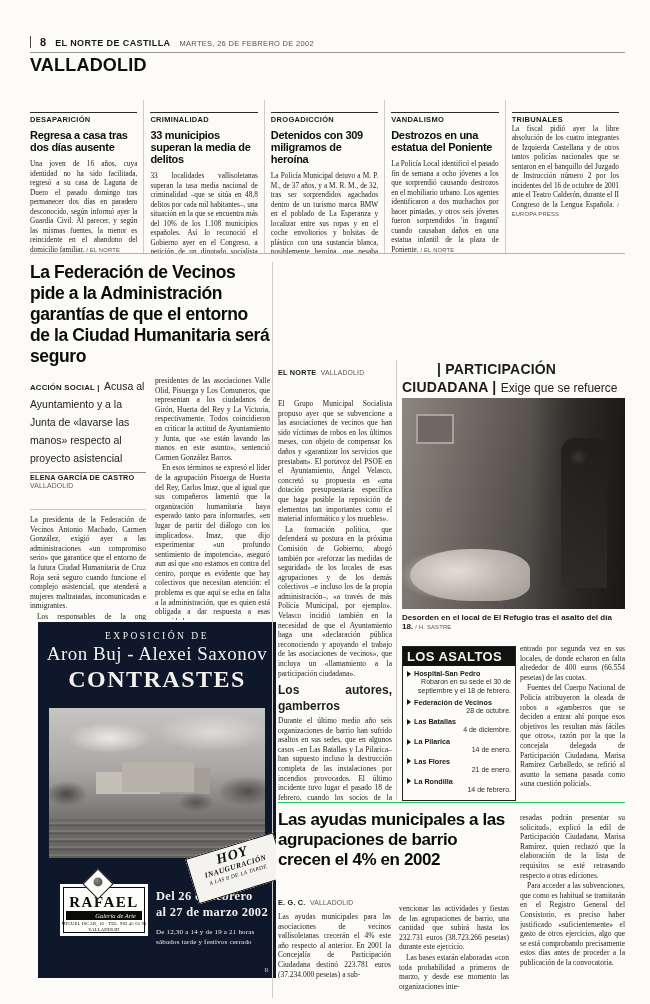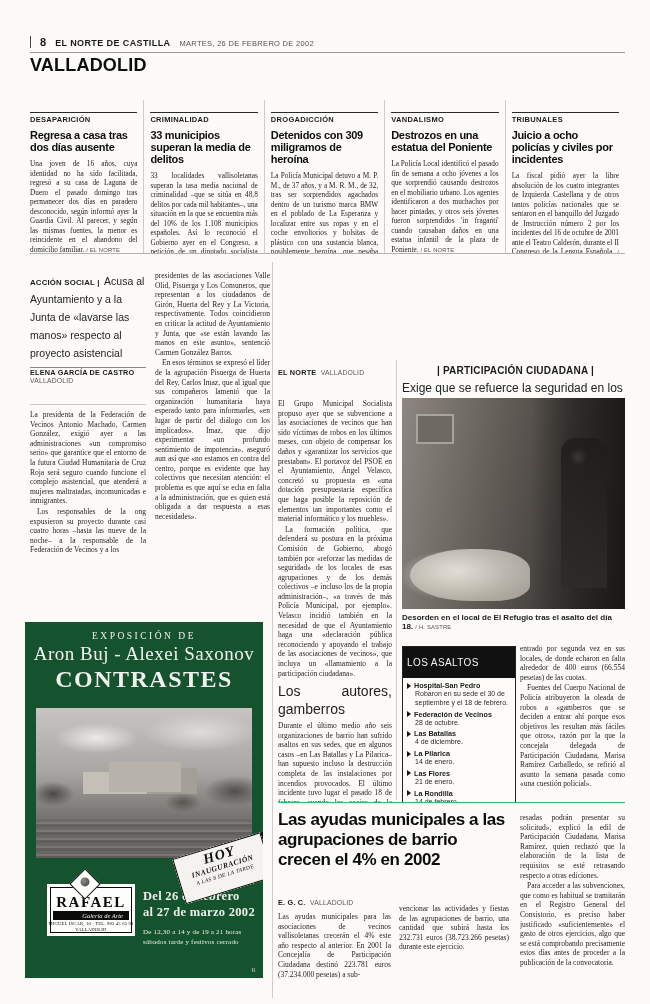--- a/index.html
+++ b/index.html
@@ -33,21 +33,21 @@
   .l-headline{font-weight:700;font-size:17.5px;line-height:1.2;letter-spacing:-.4px;color:#0c0c0c;}
   .l-cols{display:flex;margin-top:9px;}
   .l-col1{width:116px;flex:none;}
   .l-col2{flex:1;padding-left:9px;height:248px;overflow:hidden;}
   .kicker-label{font-weight:700;font-size:7.8px;letter-spacing:.2px;}
   .kicker-text{font-size:10.5px;line-height:1.22;color:#23231f;}
   .l-kicker{border-bottom:1px solid #8b8985;padding-bottom:6px;}
   .l-byline{border-bottom:1px solid #c9c7c3;padding-bottom:20px;margin-bottom:5px;}
   .l-body{height:150px;overflow:hidden;}
   
-  #ad{position:absolute;left:25px;top:622px;width:238px;height:356px;background:#14532d;color:#f2f1ee;
+  #ad{position:absolute;left:38px;top:622px;width:238px;height:356px;background:#0f172a;color:#f2f1ee;
       overflow:hidden;font-family:"Liberation Serif",serif;}
   .ad-expo{text-align:center;font-size:9.5px;letter-spacing:2.5px;margin-top:9px;}
   .ad-artists{text-align:center;font-size:19px;letter-spacing:.5px;margin-top:2px;}
   .ad-title{text-align:center;font-size:24px;font-weight:700;letter-spacing:1.5px;margin-top:1px;}
   .ad-painting{position:absolute;left:11px;top:86px;width:216px;height:150px;
     background:
       radial-gradient(ellipse 60px 22px at 28% 20%, #eceae6 0%, rgba(236,234,230,0) 70%),
       radial-gradient(ellipse 80px 28px at 76% 16%, #dedcd8 0%, rgba(222,220,216,0) 70%),
       linear-gradient(#c7c5c1 0%, #a9a7a3 42%, #8e8c88 58%, #6e6c68 78%, #565452 100%);}
   .p-bldg{position:absolute;left:34%;top:36%;width:33%;height:20%;background:#b7b3ab;
@@ -80,43 +80,43 @@
   .ad-hours{font-size:7px;margin-top:6px;line-height:1.45;letter-spacing:.2px;}
   .ad-mark{position:absolute;right:7px;bottom:4px;font-size:7px;color:#b9b8b4;}
   
   #vline1{position:absolute;left:272px;top:262px;width:1px;height:736px;background:#cfcdc9;}
   #mainart{position:absolute;left:278px;top:262px;width:347px;height:540px;overflow:hidden;}
   .m-headline{font-weight:700;font-size:21px;line-height:1.17;letter-spacing:-.4px;color:#0b0b0b;}
   .m-byline{position:absolute;left:0;top:99px;}
   .m-col1{position:absolute;left:0;top:113px;width:114px;height:426px;overflow:hidden;margin-top:24px;}
   .m-vline{position:absolute;left:118px;top:98px;width:1px;height:440px;background:#cfcdc9;}
   .m-kicker{position:absolute;left:124px;top:98px;width:223px;}
-  .m-kicker .kicker-label{font-size:10px;padding-left:35px;}
+  .m-kicker .kicker-label{font-size:14px;padding-left:35px;}
   .m-kicker .kicker-text{font-size:12px;line-height:1.24;}
   .m-photo{position:absolute;left:124px;top:136px;width:223px;height:211px;
     background:
       radial-gradient(ellipse 70px 34px at 22% 84%, #dcd8cf 0%, rgba(220,216,207,0) 75%),
       radial-gradient(circle 9px at 79% 28%, #cfc8bc 0%, rgba(207,200,188,0) 100%),
       linear-gradient(90deg, rgba(0,0,0,0) 58%, rgba(22,20,18,.5) 78%, rgba(12,11,10,.65) 100%),
       linear-gradient(100deg, #8d8780 0%, #645f58 38%, #474340 66%, #33302d 100%);}
   .ph-frame{position:absolute;left:14px;top:16px;width:34px;height:26px;border:2px solid #a9a49b;
             background:#6e6962;}
   .ph-figure{position:absolute;right:18px;top:40px;width:46px;height:150px;border-radius:14px 14px 0 0;
              background:linear-gradient(#1f1d1b,#2e2b28);opacity:.85;}
   .ph-sheet{position:absolute;left:8px;bottom:8px;width:120px;height:52px;border-radius:50% 40% 30% 50%;
             background:radial-gradient(ellipse at 40% 40%, #e4e0d7, #b3aea4 80%);opacity:.9;}
   .m-caption{position:absolute;left:124px;top:351px;width:223px;font-size:8px;font-weight:700;color:#17171
 
 5;}
   .m-caption .credit{font-weight:400;}
   .m-box{position:absolute;left:124px;top:384px;width:112px;border:1px solid #222;background:#fdfcf9;}
-  .box-title{background:#111;color:#f5f4f1;font-weight:400;font-size:10px;letter-spacing:.4px;
-             padding:10px 4px;}
+  .box-title{background:#111;color:#f5f4f1;font-weight:700;font-size:13px;letter-spacing:.4px;
+             padding:2px 4px;}
   .box-items{padding:3px 4px 4px 4px;}
-  .asalto{margin-bottom:2px;}
+  .asalto{margin-bottom:2px;text-align:right;}
   .a-name{display:flex;align-items:center;gap:3px;font-weight:700;font-size:7.2px;}
   .tri{width:0;height:0;border-left:4.5px solid #151515;border-top:3px solid transparent;
        border-bottom:3px solid transparent;flex:none;}
   .a-detail{font-size:7px;color:#2a2a28;padding-left:8px;line-height:1.25;}
   .m-col3{position:absolute;left:242px;top:382px;width:105px;height:158px;overflow:hidden;}
   
   #bottomart{position:absolute;left:278px;top:802px;width:347px;height:202px;border-top:1px solid #22c55e;
              overflow:hidden;}
   .bt-headline{position:absolute;left:0;top:7px;width:234px;font-weight:700;font-size:17px;line-height:1.17;
                letter-spacing:-.4px;color:#0c0c0c;}
@@ -155,26 +155,26 @@
       <div class="b-head">Detenidos con 309 miligramos de heroína</div>
       <div class="b-body"><span>La Policía Municipal detuvo a M. P. M., de 37 años, y a M. R. M., de 32, tras ser sorprendidos agachados dentro de un turismo marca BMW en el poblado de La Esperanza y localizar entre sus ropas y en el coche envoltorios y bolsitas de plástico con una sustancia blanca, posiblemente heroína, que pesaba 309 miligramos.</span> <span class="credit">/ E. N.</span></div>
     </div>
     <div class="brief">
       <div class="b-kicker">VANDALISMO</div>
       <div class="b-head">Destrozos en una estatua del Poniente</div>
       <div class="b-body"><span>La Policía Local identificó el pasado fin de semana a ocho jóvenes a los que sorprendió causando destrozos en el mobiliario urbano. Los agentes identificaron a dos muchachos por hacer pintadas, y otros seis jóvenes fueron sorprendidos 'in fraganti' cuando causaban daños en una estatua infantil de la plaza de Poniente.</span> <span class="credit">/ EL NORTE</span></div>
     </div>
     <div class="brief">
       <div class="b-kicker">TRIBUNALES</div>
-      <div class="b-head">Juicio a ocho policías y civiles por incidentes</div>
       <div class="b-body"><span>La fiscal pidió ayer la libre absolución de los cuatro integrantes de Izquierda Castellana y de otros tantos policías nacionales que se sentaron en el banquillo del Juzgado de Instrucción número 2 por los incidentes del 16 de octubre de 2001 ante el Teatro Calderón, durante el II Congreso de la Lengua Española.</span> <span class="credit">/ EUROPA PRESS</span></div>
     </div>
   </div>
 
   <div id="leftart">
+    <div class="l-headline">La Federación de Vecinos pide a la Administración garantías de que el entorno de la Ciudad Humanitaria será seguro</div>
     <div class="l-cols">
       <div class="l-col1">
         <div class="l-kicker">
           <span class="kicker-label">ACCIÓN SOCIAL |</span>
           <span class="kicker-text">Acusa al Ayuntamiento y a la Junta de «lavarse las manos» respecto al proyecto asistencial</span>
         </div>
         <div class="l-byline">
           <div class="byline-name">ELENA GARCÍA DE CASTRO</div>
           <div class="byline-place">VALLADOLID</div>
         </div>
@@ -226,21 +226,21 @@
 
   <div id="vline1"></div>
   <div id="mainart">
     <div class="m-byline">
       <span class="byline-name">EL NORTE</span>
       <span class="byline-place">VALLADOLID</span>
     </div>
     <div class="m-col1 serif">
       <p>El Grupo Municipal Socialista propuso ayer que se subvencione a las asociaciones de vecinos que han sido víctimas de robos en los últimos meses, con objeto de compensar los daños y «garantizar los servicios que prestaban». El portavoz del PSOE en el Ayuntamiento, Ángel Velasco, concretó su propuesta en «una dotación presupuestaria específica que haga posible la reposición de elementos tan importantes como el material informático y los muebles».</p>
       <p>La formación política, que defenderá su postura en la próxima Comisión de Gobierno, abogó también por «reforzar las medidas de seguridad» de los locales de esas agrupaciones y de los demás colectivos –e incluso los de la propia administración–, «a través de más Policía Municipal, por ejemplo». Velasco incidió también en la necesidad de que el Ayuntamiento haga una «declaración pública reconociendo y apoyando el trabajo de las asociaciones de vecinos», que incluya un «llamamiento a la participación ciudadana».</p>
-      <p style="font-family:'Liberation Sans',sans-serif;font-weight:400;font-size:14px;text-indent:0;margin-top:5px;margin-bottom:2px;">Los autores, gamberros</p>
+      <p style="font-family:'Liberation Sans',sans-serif;font-weight:700;font-size:12px;text-indent:0;margin-top:5px;margin-bottom:2px;">Los autores, gamberros</p>
       <p style="text-indent:0;">Durante el último medio año seis organizaciones de barrio han sufrido asaltos en sus sedes, que en algunos casos –en Las Batallas y La Pilarica– han supuesto incluso la destrucción completa de las instalaciones por incendios provocados. El último incidente tuvo lugar el pasado 18 de febrero, cuando los socios de la agrupación El Refugio de Hospital-San Pedro Apóstol descubrieron que los cacos habían</p>
     </div>
     <div class="m-vline"></div>
     <div class="m-kicker">
       <span class="kicker-label">| PARTICIPACIÓN CIUDADANA |</span>
       <span class="kicker-text">Exige que se refuerce la seguridad en los locales y un reconocimiento público de su labor</span>
     </div>
     <div class="m-photo">
       <div class="ph-frame"></div>
       <div class="ph-figure"></div>
@@ -307,20 +307,21 @@
     <div class="bt-headline">Las ayudas municipales a las agrupaciones de barrio crecen el 4% en 2002</div>
     <div class="bt-byline">
       <span class="byline-name">E. G. C.</span>
       <span class="byline-place">VALLADOLID</span>
     </div>
     <div class="bt-col1 serif">
       <p>Las ayudas municipales para las asociaciones de vecinos vallisoletanas crecerán el 4% este año respecto al anterior. En 2001 la Concejalía de Participación Ciudadana destinó 223.781 euros (37.234.000 pesetas) a sub-</p>
     </div>
     <div class="bt-col2 serif">
       <p>vencionar las actividades y fiestas de las agrupaciones de barrio, una cantidad que subirá hasta los 232.731 euros (38.723.266 pesetas) durante este ejercicio.</p>
+      <p>Las bases estarán elaboradas «con toda probabilidad a primeros de marzo, y desde ese momento las organizaciones inte-</p>
     </div>
     <div class="bt-col3 serif">
       <p>resadas podrán presentar su solicitud», explicó la edil de Participación Ciudadana, Marisa Ramírez, quien rechazó que la elaboración de la lista de requisitos se esté retrasando respecto a otras ediciones.</p>
       <p>Para acceder a las subvenciones, que como es habitual se tramitarán en el Registro General del Consistorio, es preciso haber justificado «suficientemente» el gasto de otros ejercicios, algo que se está comprobando precisamente estos días antes de proceder a la publicación de la convocatoria.</p>
     </div>
   </div>
 
 </div>
 
 </body></html>

